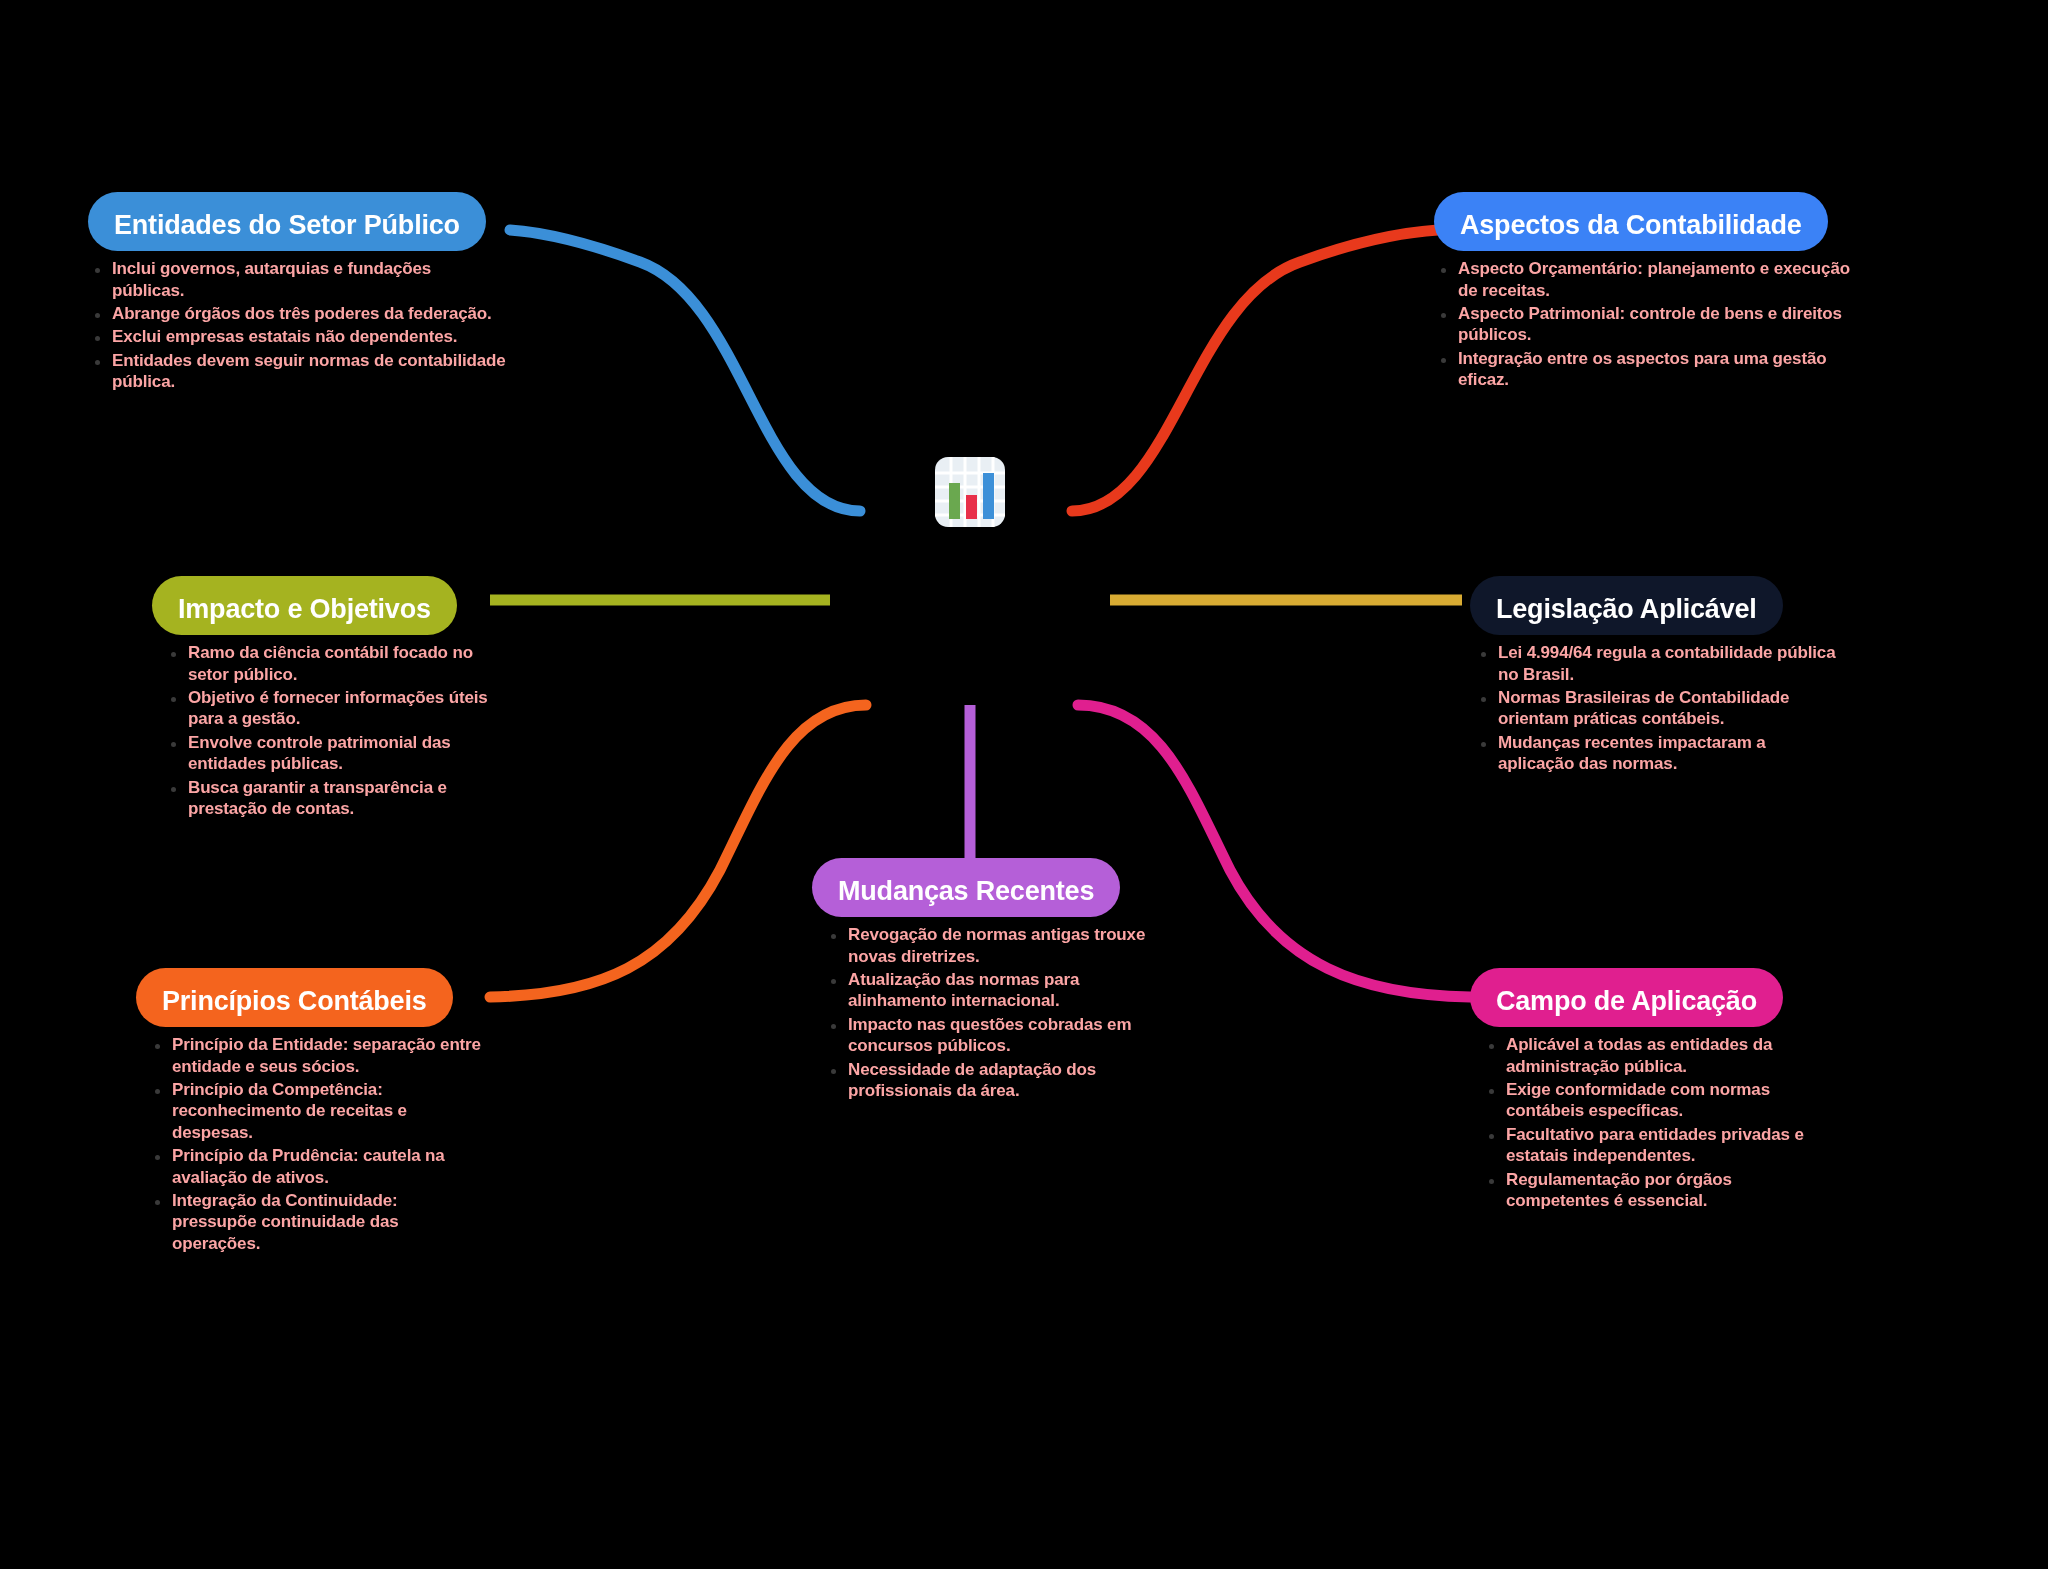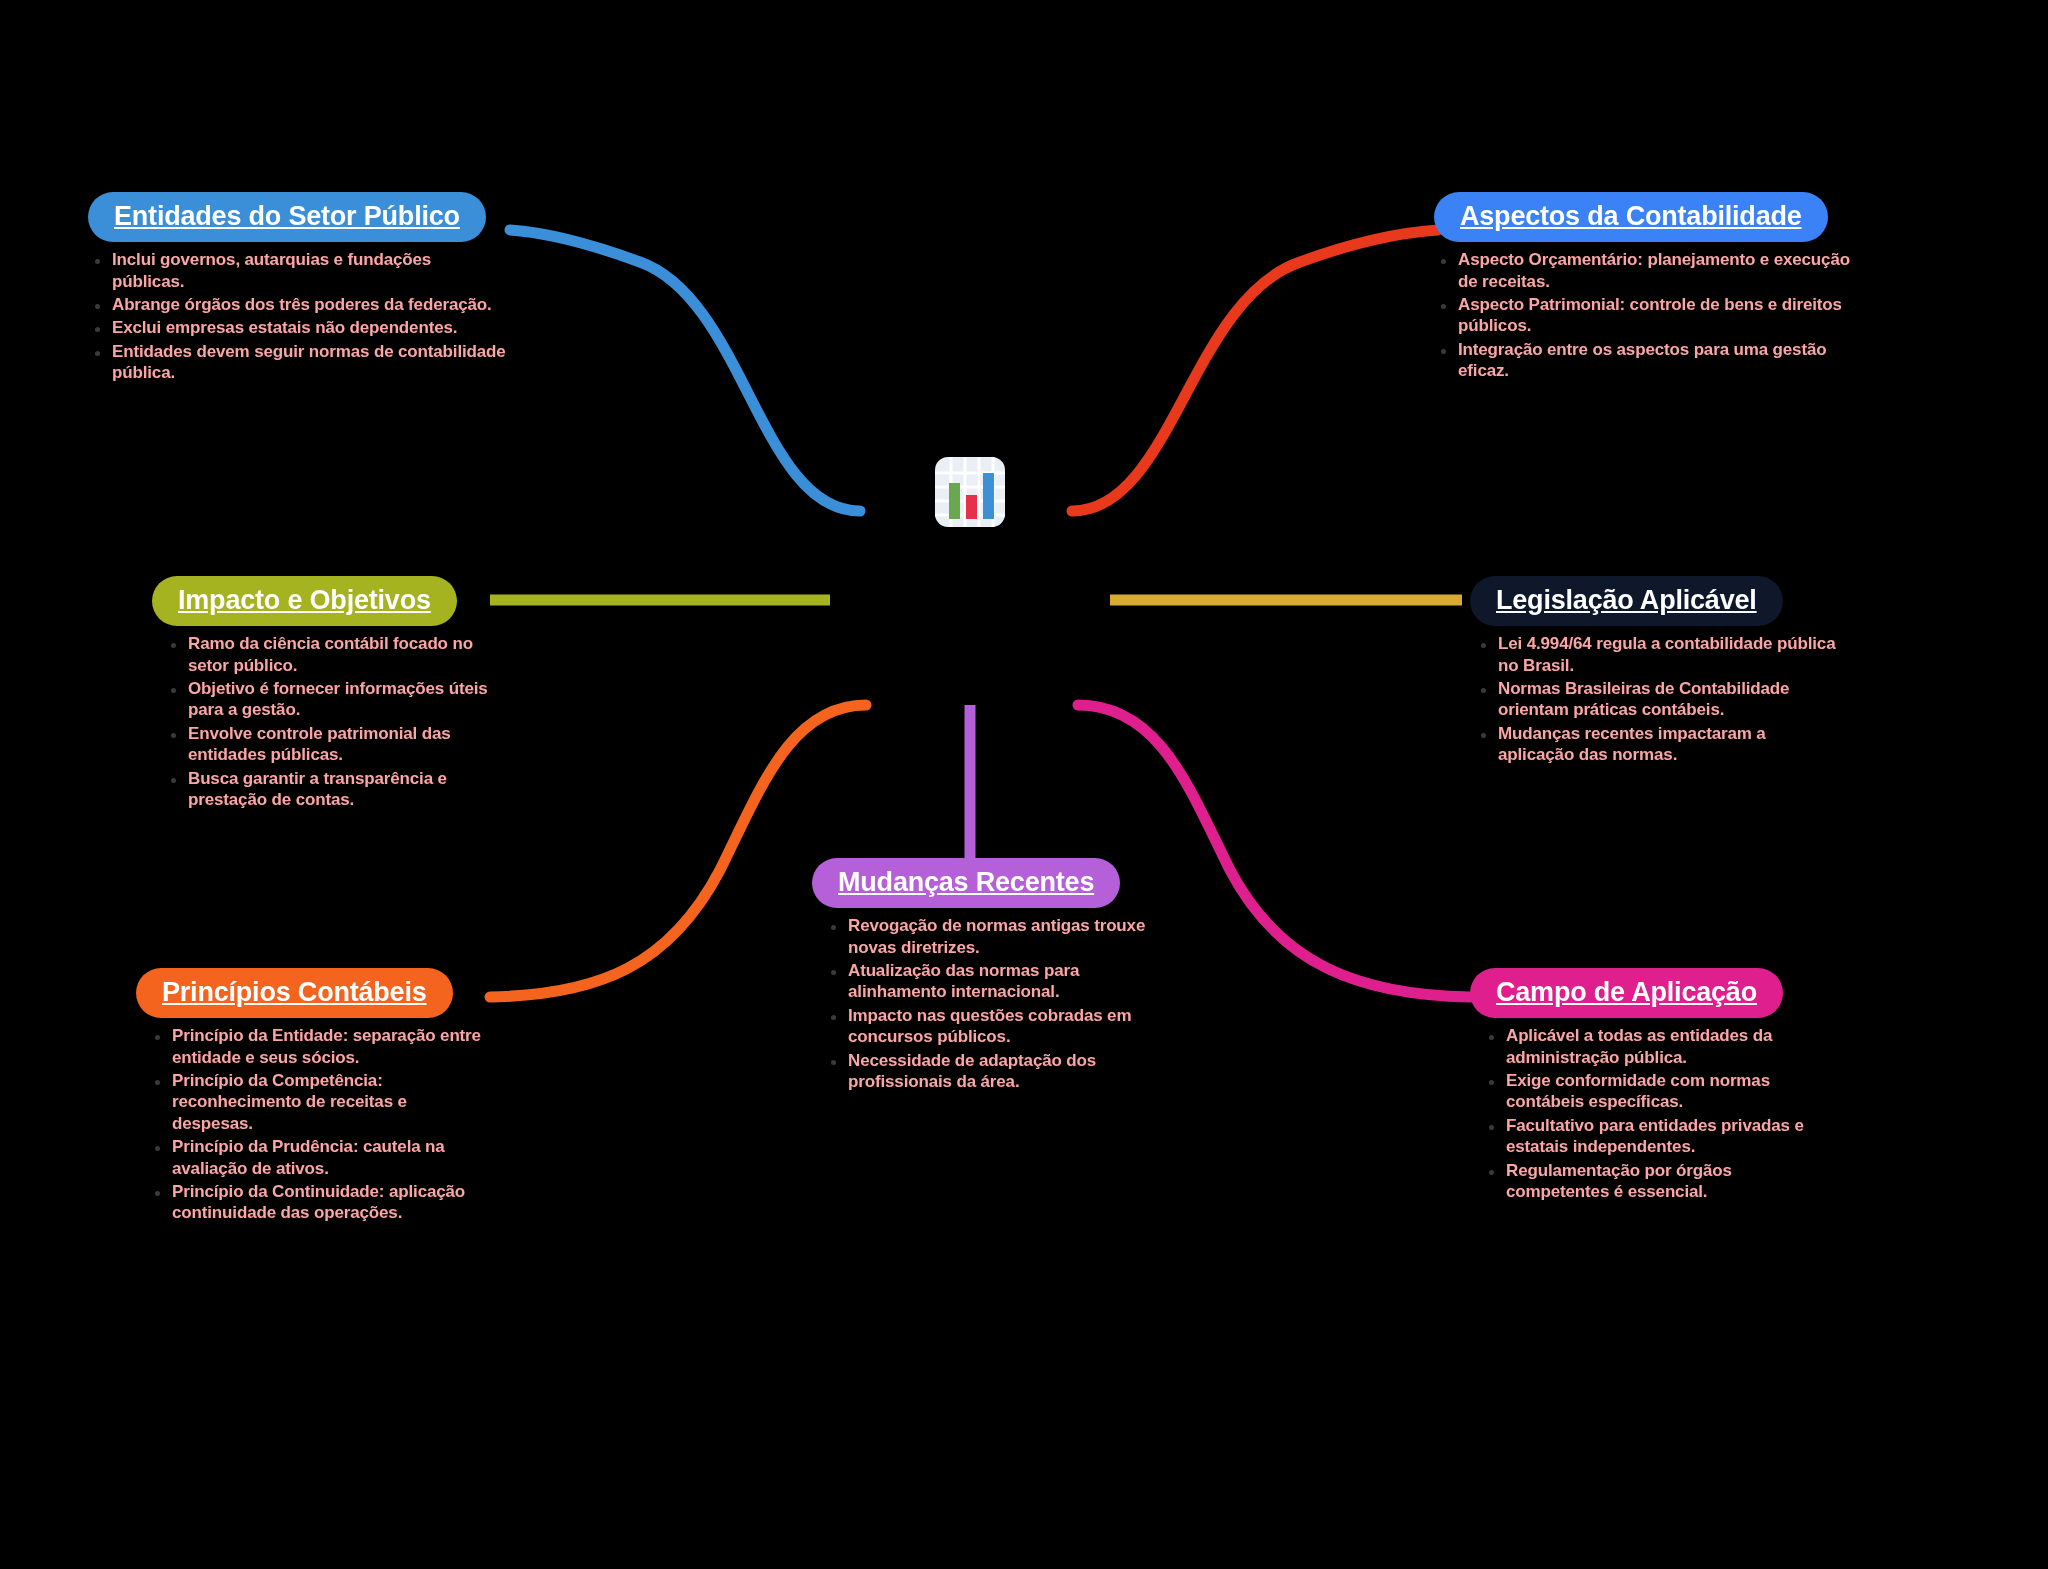--- a/index.html
+++ b/index.html
@@ -41,28 +41,27 @@
   }
 
   
   .branch {
     position: absolute;
   }
 
   .pill {
     display: inline-block;
     border-radius: 40px;
-    padding: 9px 26px 11px 26px;
+    padding: 18px 26px 11px 26px;
     color: #ffffff;
     font-size: 27px;
     font-weight: bold;
     letter-spacing: -0.2px;
     white-space: nowrap;
     line-height: 1.12;
-    text-decoration: underline;
   }
 
   ul.bullets {
     list-style: none;
     margin: 7px 0 0 0;
     padding: 0;
   }
   ul.bullets li {
     position: relative;
     color: #fca5a5;
@@ -179,21 +178,21 @@
       <li>Mudanças recentes impactaram a aplicação das normas.</li>
     </ul>
   </div>
 
   <div class="branch" id="b-principios">
     <div class="pill" style="background: rgb(244, 100, 30);">Princípios Contábeis</div>
     <ul class="bullets">
       <li>Princípio da Entidade: separação entre entidade e seus sócios.</li>
       <li>Princípio da Competência: reconhecimento de receitas e despesas.</li>
       <li>Princípio da Prudência: cautela na avaliação de ativos.</li>
-      <li>Princípio da Continuidade: aplicação continuidade das operações.</li>
+      <li>Integração da Continuidade: pressupõe continuidade das operações.</li>
     </ul>
   </div>
 
   <div class="branch" id="b-mudancas">
     <div class="pill" style="background: rgb(181, 95, 216);">Mudanças Recentes</div>
     <ul class="bullets">
       <li>Revogação de normas antigas trouxe novas diretrizes.</li>
       <li>Atualização das normas para alinhamento internacional.</li>
       <li>Impacto nas questões cobradas em concursos públicos.</li>
       <li>Necessidade de adaptação dos profissionais da área.</li>

